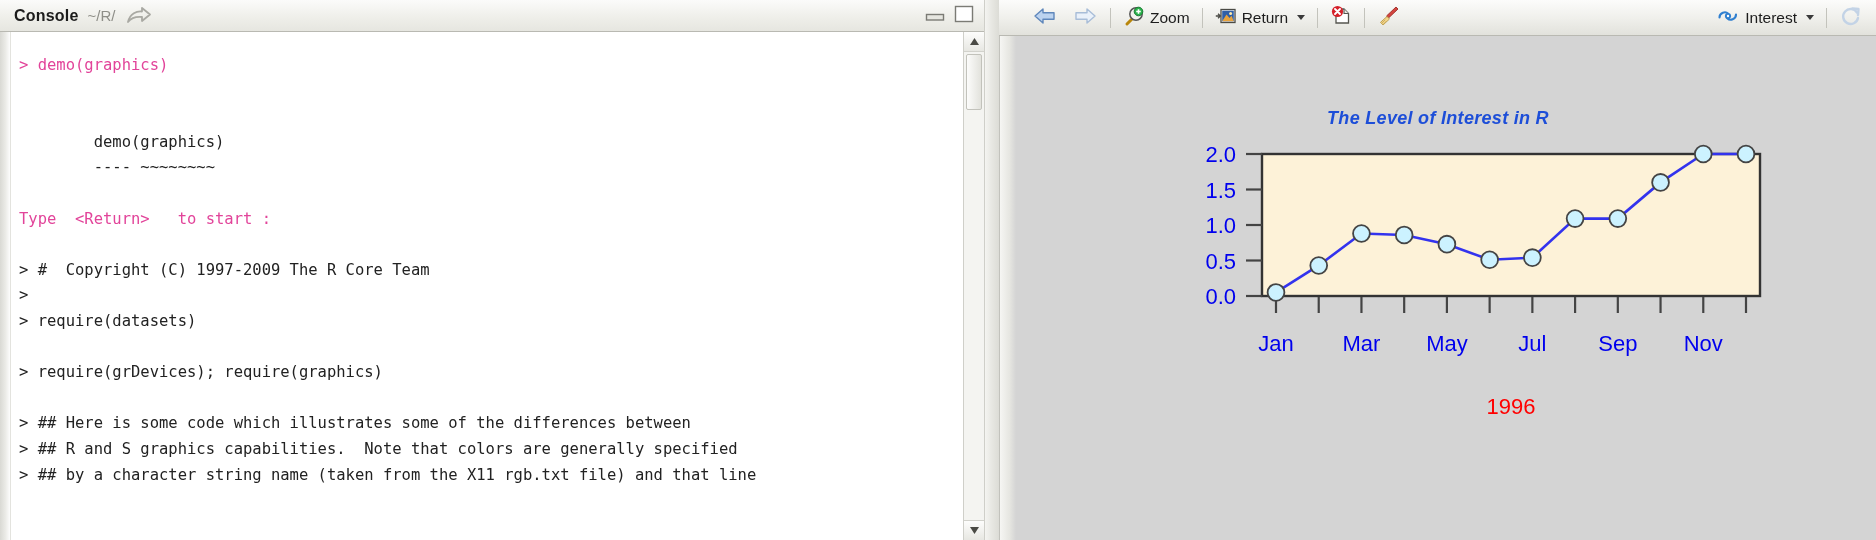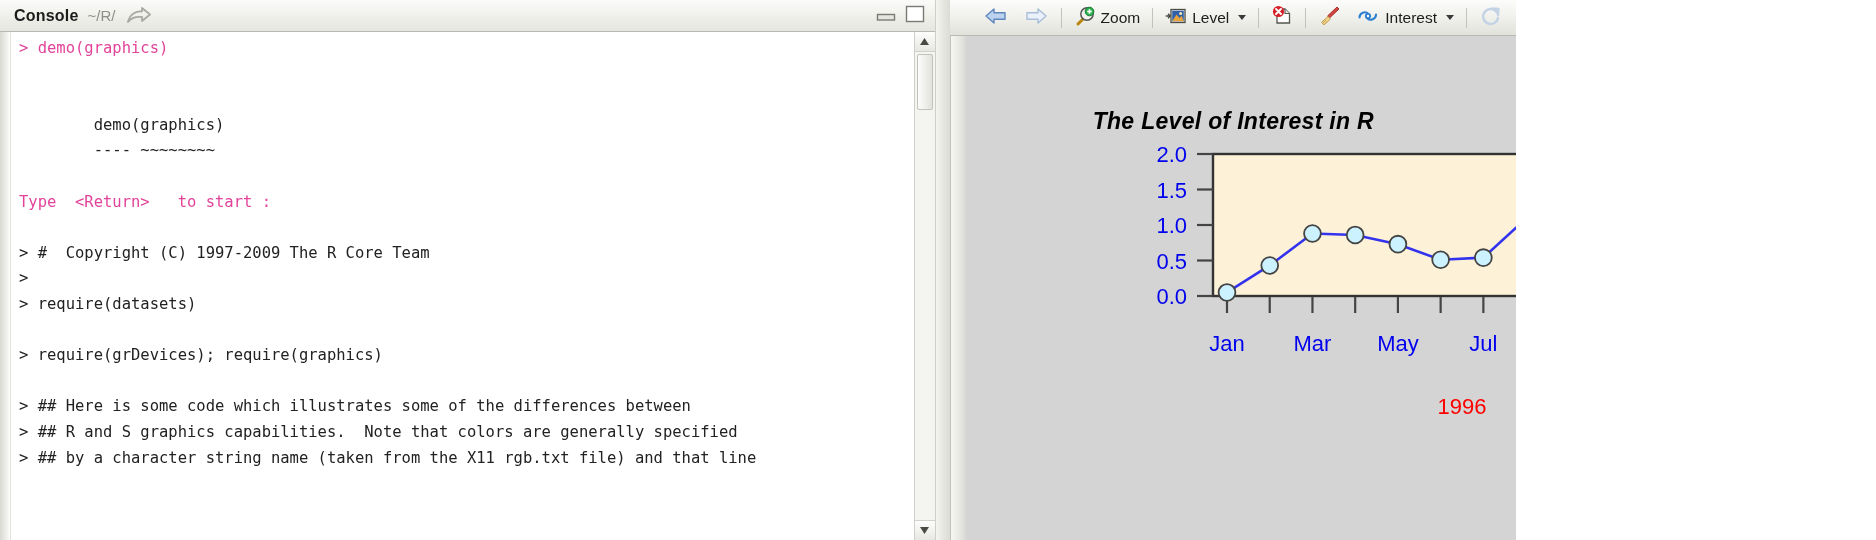--- a/index.html
+++ b/index.html
@@ -2,21 +2,21 @@
 <html><head>
 <meta charset="utf-8">
 <style>
   html,body{margin:0;padding:0;}
   body{
     width:1876px;height:540px;overflow:hidden;
     background:#ffffff;
     font-family:"Liberation Sans",sans-serif;
     -webkit-font-smoothing:antialiased;
   }
-  .app{position:relative;width:1516px;height:540px;display:flex;background:#e9e9e4;}
+  .app{position:relative;width:1876px;height:540px;display:flex;background:#e9e9e4;}
 
   
   .console-pane{
     position:relative;
     width:984px;height:540px;
     background:#ffffff;
     display:flex;flex-direction:column;
     box-sizing:border-box;
   }
   .console-header{
@@ -42,21 +42,21 @@
     position:relative;flex:1 1 auto;display:flex;min-height:0;
     background:#fff;
   }
   .console-gutter{
     width:10px;flex:0 0 10px;
     background:linear-gradient(to right,#d9d9d4 0%,#ebebe7 55%,#fdfdfd 100%);
     border-right:1px solid #e3e3de;
   }
   .console-text{
     flex:1 1 auto;
-    padding:4px 4px 0 8px;
+    padding:21px 4px 0 8px;
     font-family:"DejaVu Sans Mono","Liberation Mono",monospace;
     font-size:15.5px;
     line-height:25.6px;
     color:#222222;
     overflow:hidden;
     white-space:pre;
     box-sizing:border-box;
   }
   .console-text .ln{display:block;height:25.6px;overflow:hidden;}
   .magenta{color:#e2449a;}
@@ -121,21 +121,21 @@
   .plot-area{
     flex:1 1 auto;position:relative;background:#d4d4d4;min-height:0;
     border-left:1px solid #c2c2bc;
     overflow:hidden;
   }
   .plot-title{
     position:absolute;left:0;right:0;top:72px;
     text-align:center;
     font-family:"Liberation Sans",sans-serif;
     font-weight:bold;font-style:italic;
-    font-size:23px;color:#000000;
+    font-size:18px;color:#1d4ed8;
     letter-spacing:.3px;
   }
   .chart-wrap{position:absolute;left:0;top:0;right:0;bottom:0;text-decoration:underline;}
   .pane-edge-left{
     position:absolute;left:0;top:0;bottom:0;width:16px;
     background:linear-gradient(to right,#f6f6f3 0%,#e6e6e1 60%,#d4d4d4 100%);
     pointer-events:none;
   }
 </style>
 </head>
@@ -230,21 +230,21 @@
       <div class="tb-item">
         <span>
           <svg width="22" height="20" viewBox="0 0 22 20">
             <rect x="6" y="3.5" width="14" height="13" fill="#ffffff" stroke="#4a4a45" stroke-width="1.3"></rect>
             <rect x="7.2" y="4.7" width="11.6" height="10.6" fill="#2f5fa8"></rect>
             <path d="M7.2 15.3 L11.5 8.5 L14.5 12 L16.5 9.8 L18.8 15.3 Z" fill="#e8a33d"></path>
             <circle cx="15.6" cy="7.4" r="1.5" fill="#ffe9a8"></circle>
             <path d="M0.8 10 L5 10 M3 7.8 L5.4 10 L3 12.2" fill="none" stroke="#4a4a45" stroke-width="1.3"></path>
           </svg>
         </span>
-        <span class="tb-label">Level</span>
+        <span class="tb-label">Return</span>
         <span class="caret"></span>
       </div>
 
       <div class="tb-sep"></div>
 
       <div class="tb-item">
         <span>
           <svg width="22" height="21" viewBox="0 0 22 21">
             <path d="M6 4 L14 4 L18.5 8.5 L18.5 18 L6 18 Z" fill="#ffffff" stroke="#55554f" stroke-width="1.3"></path>
             <path d="M14 4 L14 8.5 L18.5 8.5" fill="#e8e8e2" stroke="#55554f" stroke-width="1.1"></path>

